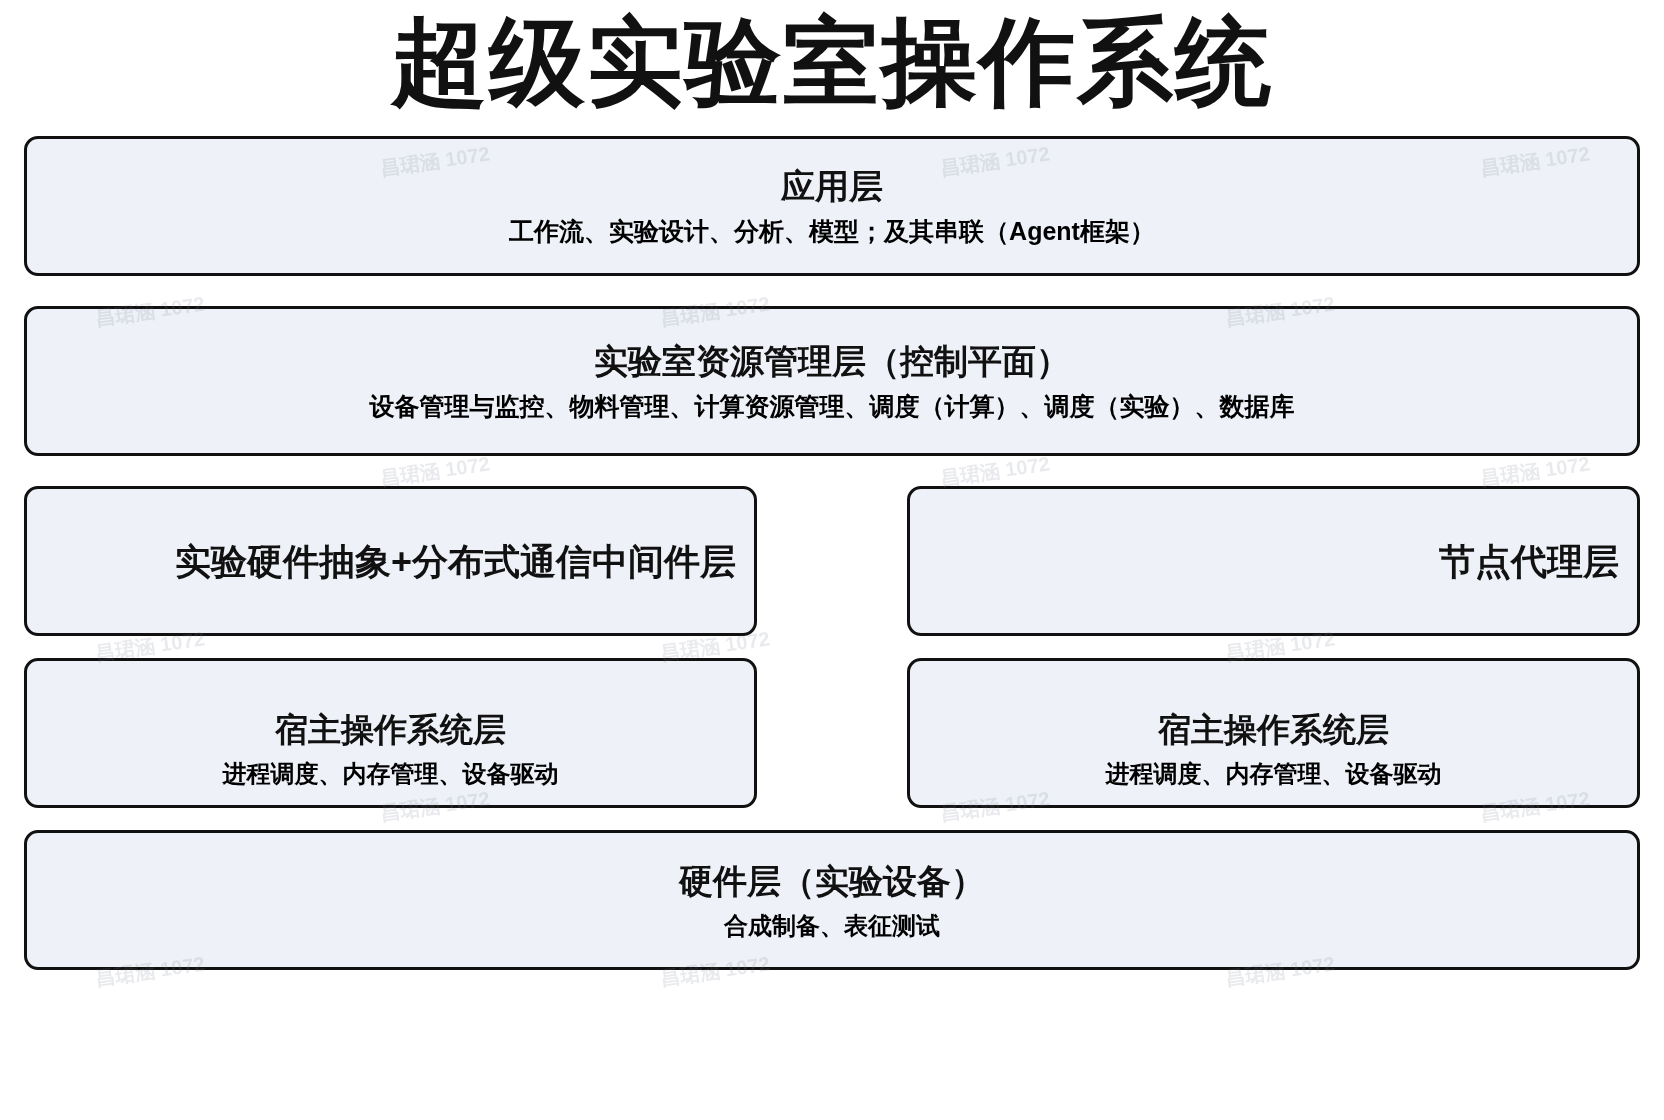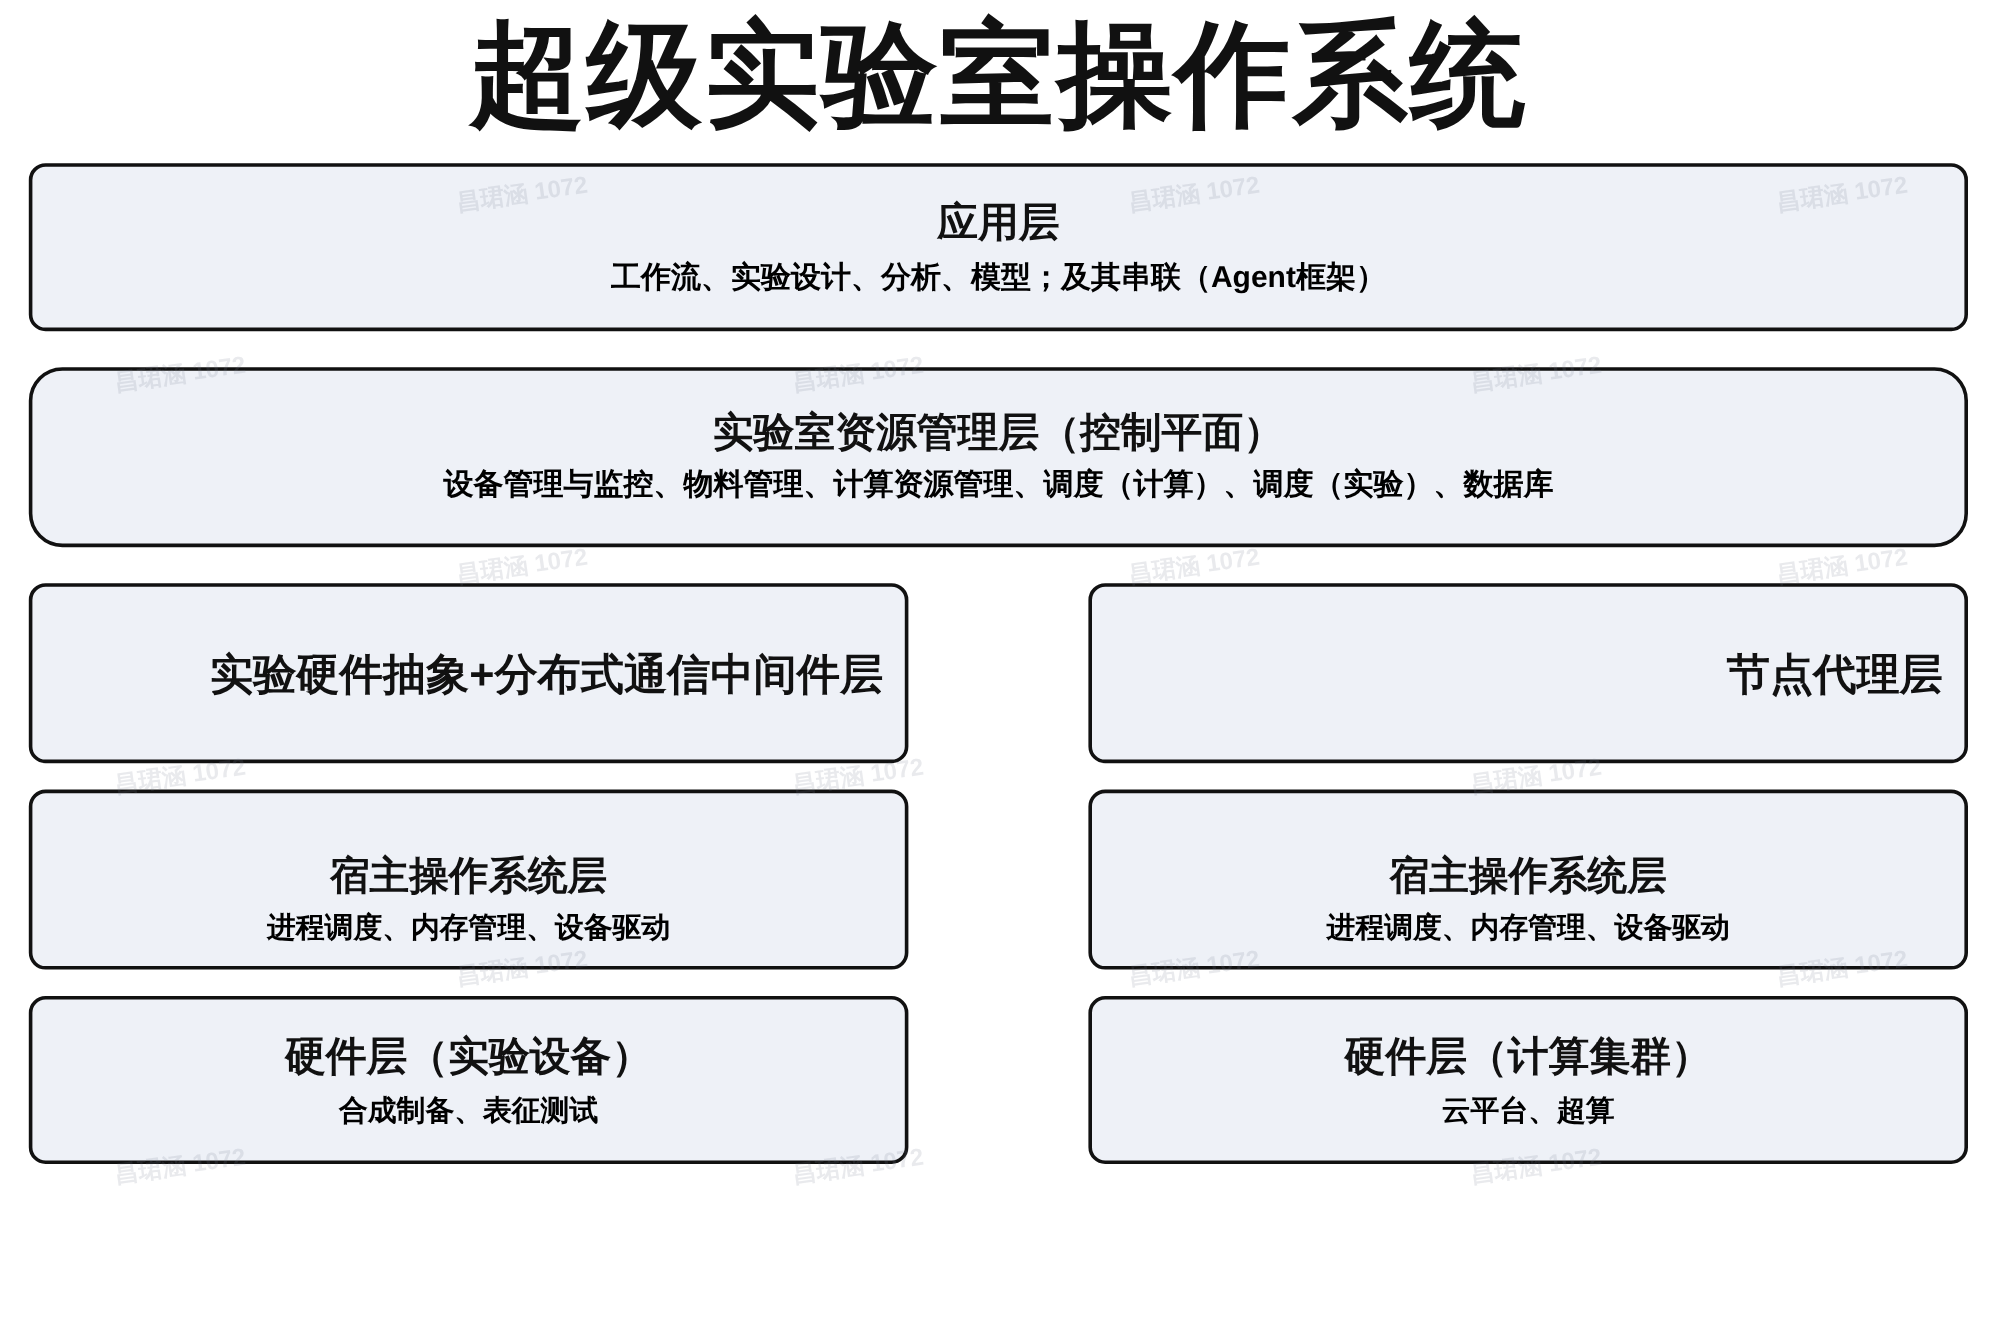--- a/index.html
+++ b/index.html
@@ -62,41 +62,41 @@
     margin-top: 8px;
     color: #000000;
   }
 
   
   .row-full {
     width: 100%;
     margin-bottom: 30px;
   }
   #box-application { height: 140px; }
-  #box-resource { height: 150px; border-radius: 28px; }
+  #box-resource { height: 150px; }
 
   
   .row-split {
     display: flex;
     gap: 150px;
     margin-bottom: 22px;
   }
   .row-split > .box { flex: 1 1 0; }
 
   .row-mid .box { height: 150px; align-items: flex-end; }
   .row-host .box { height: 150px; }
   .row-hw .box { height: 140px; }
 
   #box-hw-abstraction .box-title { font-size: 36px; }
   #box-node-agent .box-title { font-size: 36px; }
   #box-hw-lab .box-title, #box-hw-cluster .box-title { font-size: 34px; }
   #box-host-left .box-title, #box-host-right .box-title { font-size: 33px; margin-top: 32px; }
   #box-application .box-title { font-size: 34px; }
   #box-resource .box-title { font-size: 34px; }
-  #box-resource .box-sub { font-size: 25px; font-family: Liberation Mono, monospace; }
+  #box-resource .box-sub { font-size: 25px; }
   #box-application .box-sub { font-size: 25px; }
 
   
   .watermark {
     position: absolute;
     color: rgba(120, 125, 140, 0.16);
     font-size: 20px;
     font-weight: 700;
     transform: rotate(-8deg);
     white-space: nowrap;
@@ -139,24 +139,20 @@
       <div class="box-title">宿主操作系统层</div>
       <div class="box-sub">进程调度、内存管理、设备驱动</div>
     </div>
   </div>
 
   <div class="row-split row-hw">
     <div class="box" id="box-hw-lab">
       <div class="box-title">硬件层（实验设备）</div>
       <div class="box-sub">合成制备、表征测试</div>
     </div>
-    <div class="box" id="box-hw-cluster">
-      <div class="box-title">硬件层（计算集群）</div>
-      <div class="box-sub">云平台、超算</div>
-    </div>
   </div>
 
   <div id="watermark-layer">
       <div class="watermark" style="left: 380px; top: 140px;">昌珺涵 1072</div>
       <div class="watermark" style="left: 940px; top: 140px;">昌珺涵 1072</div>
       <div class="watermark" style="left: 1480px; top: 140px;">昌珺涵 1072</div>
       <div class="watermark" style="left: 95px; top: 290px;">昌珺涵 1072</div>
       <div class="watermark" style="left: 660px; top: 290px;">昌珺涵 1072</div>
       <div class="watermark" style="left: 1225px; top: 290px;">昌珺涵 1072</div>
       <div class="watermark" style="left: 380px; top: 450px;">昌珺涵 1072</div>

